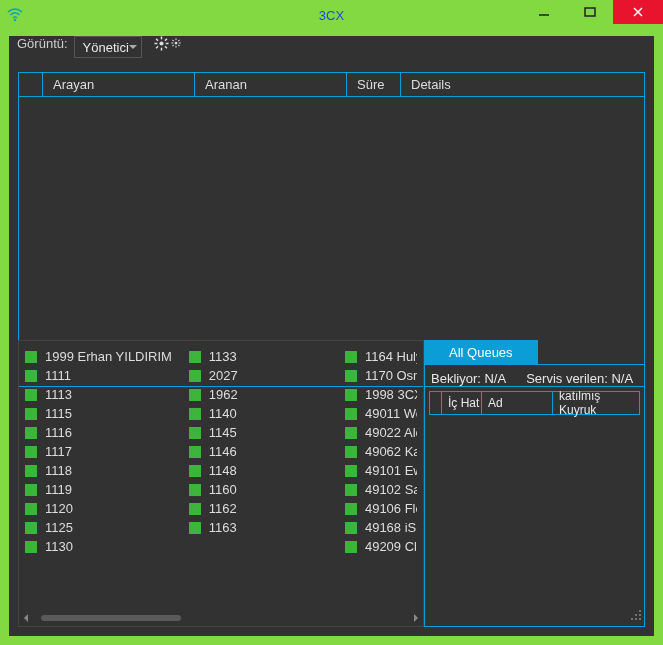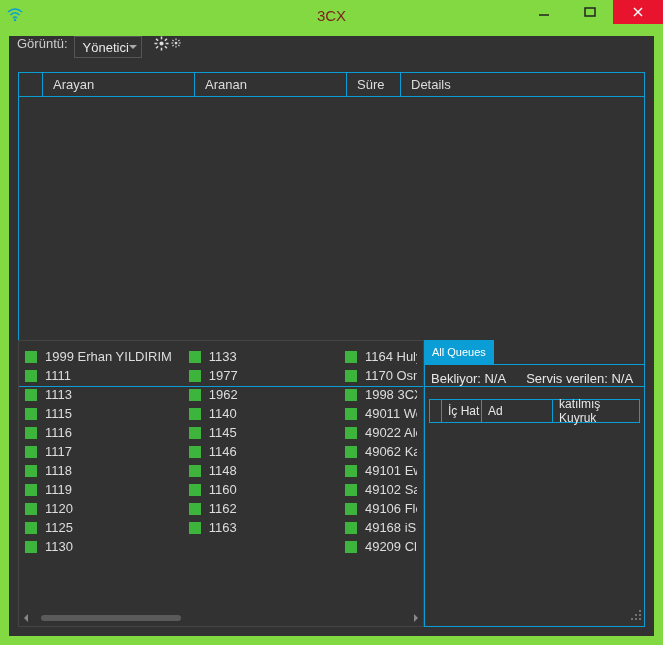--- a/index.html
+++ b/index.html
@@ -1,20 +1,20 @@
 <!DOCTYPE html>
 <html><head>
 <meta charset="utf-8">
 <style>
 *{box-sizing:border-box;margin:0;padding:0;font-family:"Segoe UI",Arial,sans-serif;font-size:13px;color:#e8e8e8}
 body{background:#1a1a1a}
 .window{width:663px;height:645px;background:#82d942;position:relative;overflow:hidden}
 .titlebar{height:30px;display:flex;align-items:center;position:relative}
 .wifi-icon{margin-left:6px;margin-top:2px}
-.app-title{position:absolute;left:50%;transform:translateX(-50%);color:#7f1d1d;font-size:15px}
+.app-title{position:absolute;left:50%;transform:translateX(-50%);color:#1d4ed8;font-size:13px}
 .win-btns{position:absolute;right:0;top:0;display:flex}
 .win-btn{width:46px;height:24px;display:flex;align-items:center;justify-content:center;color:#222}
 .win-btn.close{background:#e8132c;width:50px}
 .win-btn.close svg path{stroke:#fff}
 .inner{position:absolute;left:9px;right:9px;top:36px;bottom:9px;background:#323232}
 .toolbar{height:34px;display:flex;align-items:flex-start;padding:0 8px;gap:6px}
 .tb-label{color:#ccc}
 .tb-select{display:flex;align-items:center;border:1px solid #555;background:#323232;height:22px;padding:0 4px 0 8px;color:#ddd}
 .tb-select .caret{width:0;height:0;border-left:4px solid transparent;border-right:4px solid transparent;border-top:4px solid #aaa}
 .gears{display:flex;gap:2px;margin-left:6px}
@@ -35,24 +35,24 @@
 .ext-col.c2{width:164px}
 .ext-col.c3{width:88px;overflow:hidden}
 .ext-item{display:flex;align-items:center;gap:8px;white-space:nowrap;overflow:hidden}
 .status-sq{width:12px;height:12px;background:#3db53d;flex-shrink:0}
 .ext-text{color:#ddd;overflow:hidden}
 .hscroll{position:absolute;left:2px;right:2px;bottom:2px;height:12px;display:flex;align-items:center}
 .hscroll-track{flex:1;height:6px;background:transparent;position:relative}
 .hscroll-thumb{position:absolute;left:10px;width:140px;height:6px;background:#5a5a5a;border-radius:3px}
 .harrow{width:10px;height:10px;display:flex;align-items:center;justify-content:center}
 .q-panel{width:221px;position:relative}
-.q-tab{display:inline-flex;align-items:center;height:24px;padding:0 8px;background:#0a9dd6;color:#fff;font-size:11px}
+.q-tab{display:inline-flex;align-items:center;height:24px;padding:0 25px;background:#0a9dd6;color:#fff;font-size:13px}
 .q-body{border:1px solid #0a9dd6;height:calc(100% - 24px);position:relative}
 .q-stats{height:26px;display:flex;align-items:center;padding:0 6px;gap:20px;font-size:12px;color:#ccc;white-space:nowrap;overflow:hidden}
-.q-headers{display:flex;height:24px;border:1px solid #0a9dd6;margin:8px 4px}
+.q-headers{display:flex;height:24px;border:1px solid #0a9dd6;margin:0 4px}
 .q-col{border-right:1px solid #0a9dd6;display:flex;align-items:center;padding-left:6px;font-size:12px}
 .q-col:last-child{border-right:0}
 .q-c1{width:12px;padding:0}
 .q-c2{width:40px}
 .q-c3{flex:1}
 .q-c4{width:86px}
 .resize{position:absolute;right:2px;bottom:2px}
 </style>
 </head>
 <body>
@@ -190,21 +190,21 @@
                 <span class="ext-text">1130</span>
               </div>
             </div>
           <div class="ext-col c2">
               <div class="ext-item">
                 <span class="status-sq"></span>
                 <span class="ext-text">1133</span>
               </div>
               <div class="ext-item">
                 <span class="status-sq"></span>
-                <span class="ext-text">1977</span>
+                <span class="ext-text">2027</span>
               </div>
               <div class="ext-item">
                 <span class="status-sq"></span>
                 <span class="ext-text">1962</span>
               </div>
               <div class="ext-item">
                 <span class="status-sq"></span>
                 <span class="ext-text">1140</span>
               </div>
               <div class="ext-item">

